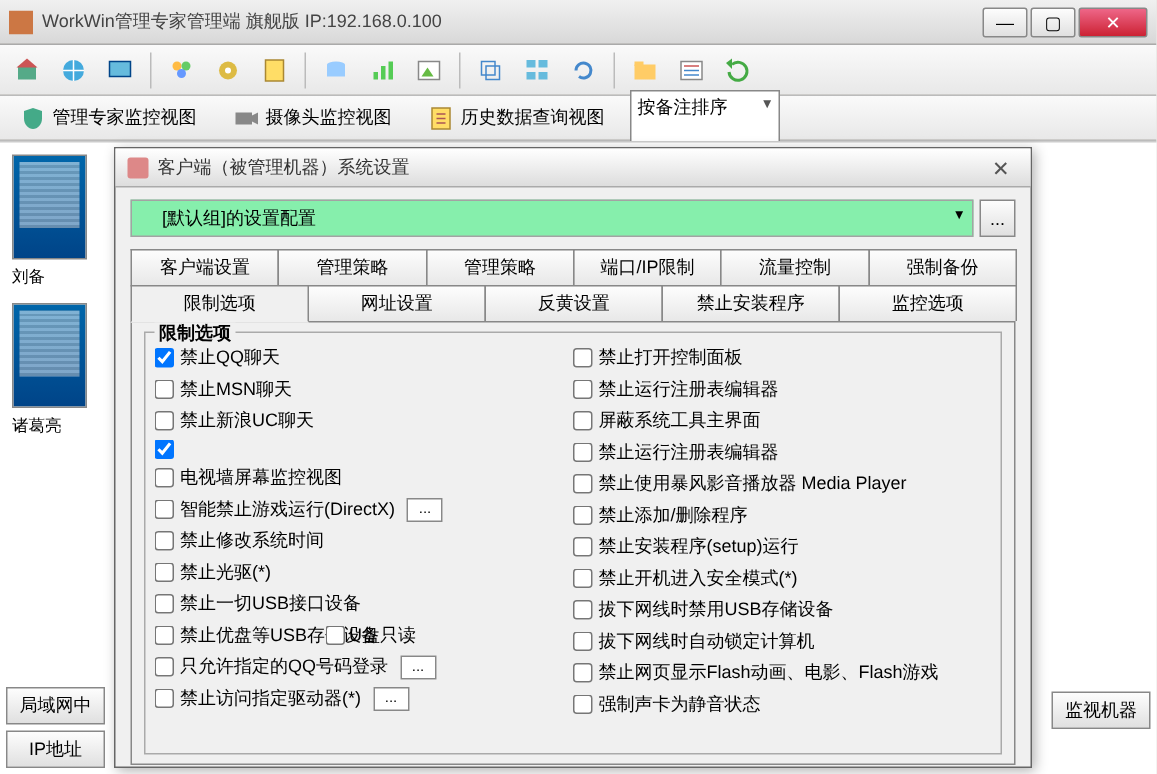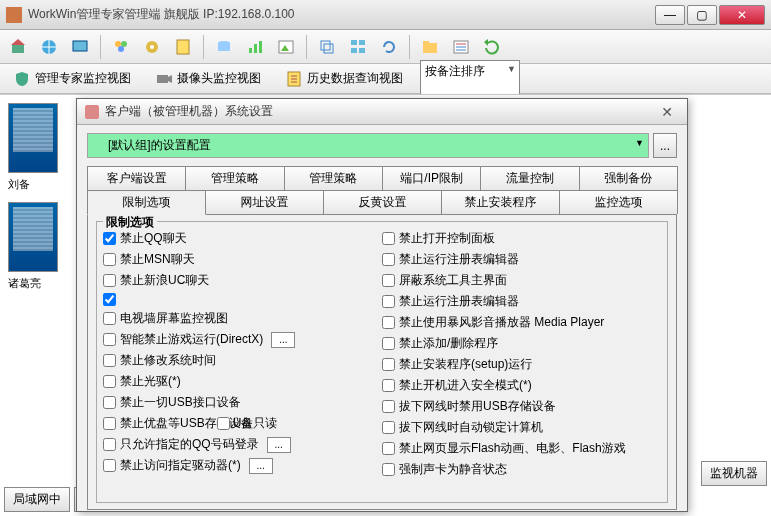--- a/index.html
+++ b/index.html
@@ -20,21 +20,21 @@
 .viewbtn { display: flex; align-items: center; gap: 4px; padding: 3px 6px; cursor: pointer; border: 1px solid transparent; border-radius: 2px; }
 .sortbox { border: 1px solid #888; background: #fff; padding: 2px 18px 16px 4px; min-width: 100px; position: relative; }
 .sortbox::after { content: "▼"; position: absolute; right: 3px; top: 3px; font-size: 9px; color: #555; }
 
 .mainarea { position: absolute; top: 94px; left: 0; right: 0; bottom: 0; background: #fff; border-top: 1px solid #ccc; }
 .desk-thumbs { position: absolute; left: 8px; top: 8px; width: 60px; }
 .thumb { width: 50px; height: 70px; background: linear-gradient(#06a,#048); border: 1px solid #888; margin-bottom: 4px; position: relative; }
 .thumb::after { content:""; position:absolute; left:4px; right:4px; top:4px; bottom:20px; background: repeating-linear-gradient(#fff,#fff 2px,#ccc 2px,#ccc 4px); opacity:.5;}
 .thumb-label { font-size: 11px; margin-bottom: 10px; }
 
-.bottombar { position: absolute; left: 4px; bottom: 4px; display: flex; gap: 4px; flex-direction: row; }
+.bottombar { position: absolute; left: 4px; bottom: 4px; display: flex; gap: 4px; flex-direction: column; }
 .bottombar button { border: 1px solid #888; background: linear-gradient(#fdfdfd,#e0e0e0); padding: 3px 8px; cursor: pointer; }
 
 .dialog { position: absolute; left: 76px; top: 98px; width: 612px; height: 414px; background: #f0f0f0; border: 1px solid #666; box-shadow: 2px 2px 8px rgba(0,0,0,.3); }
 .dlg-title { height: 26px; background: linear-gradient(#fff,#ddd); display: flex; align-items: center; padding: 0 8px; border-bottom: 1px solid #aaa; }
 .dlg-title .t-icon { width:14px; height:14px; background:#d88; border-radius:2px; margin-right:6px;}
 .dlg-title span { flex: 1; color: #333; }
 .dlg-close { cursor: pointer; padding: 0 6px; color: #555; font-size: 14px; }
 .dlg-body { padding: 8px 10px; }
 
 .comborow { display: flex; gap: 4px; margin-bottom: 8px; }

